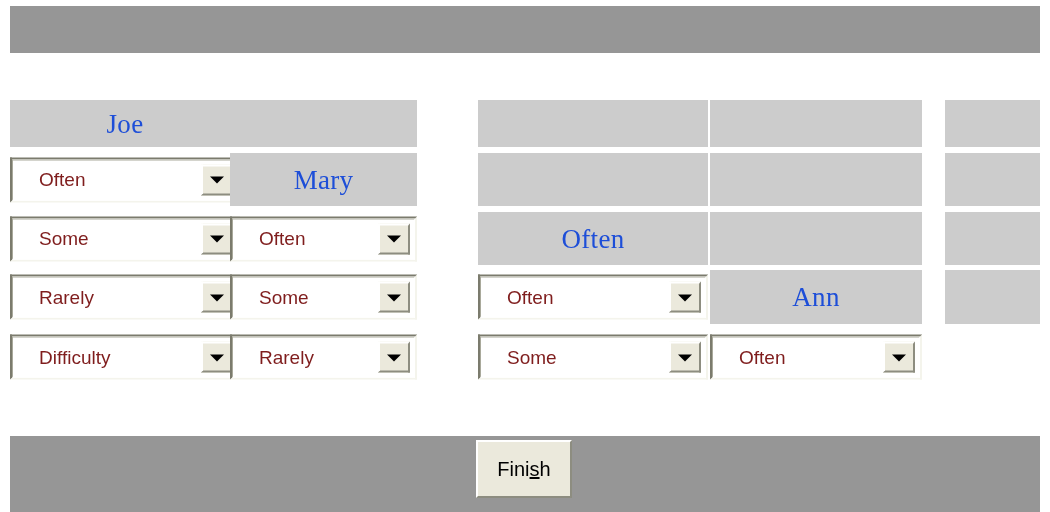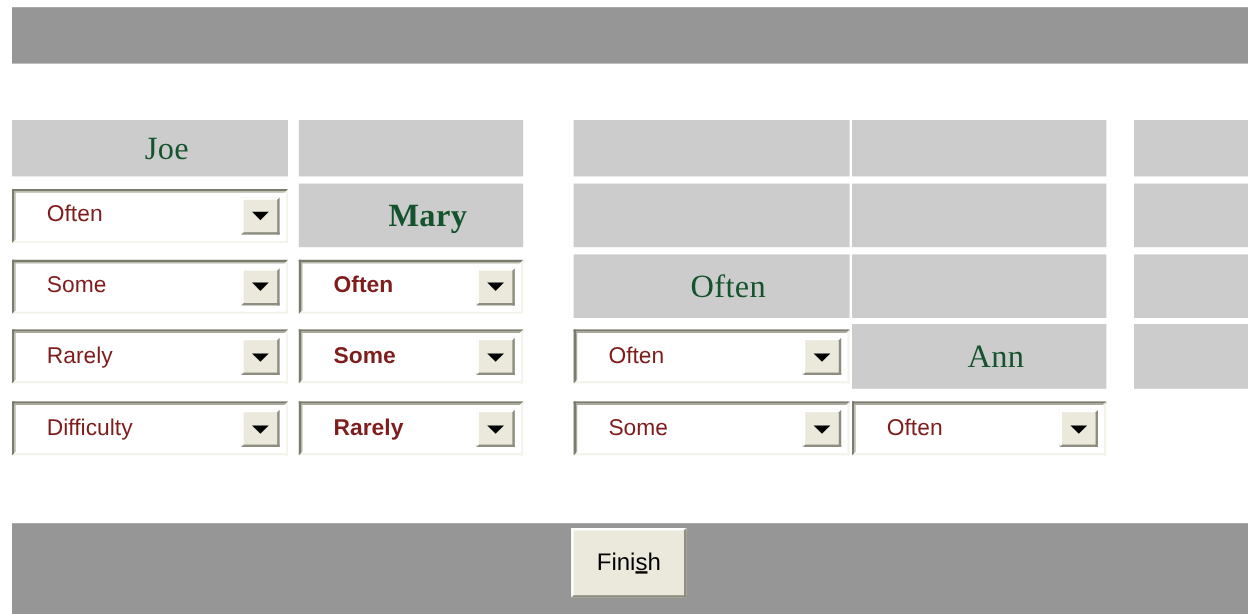--- a/index.html
+++ b/index.html
@@ -54,43 +54,42 @@
   .grid-row.r3 { top: 170px; height: 54px; }
   .grid-row.r4 { top: 230px; height: 54px; }
 
   .cell {
     position: absolute;
     top: 0;
     height: 100%;
     box-sizing: border-box;
   }
   .cell.c0 { left: 0px;   width: 230px; }
-  .cell.c1 { left: 239px; width: 187px; font-weight: bold; }
+  .cell.c1 { left: 220px; width: 187px; }
   .cell.c2 { left: 468px; width: 230px; }
   .cell.c3 { left: 700px; width: 212px; }
   .cell.c4 { left: 935px; width: 95px; }
 
   
   .cell-gray {
     background: #cccccc;
   }
   
   .name-label {
     font-family: "Liberation Serif", serif;
     font-size: 27px;
-    color: #14532d;
+    color: #1d4ed8;
     text-align: center;
     line-height: 1;
     width: 100%;
     position: absolute;
     left: 0;
     top: 50%;
     transform: translateY(-50%);
     letter-spacing: 0.3px;
-    margin-left: 14px;
   }
   .cell.c4 .name-label {
     font-size: 26px;
   }
 
   
   .combo-wrap {
     position: absolute;
     top: 50%;
     transform: translateY(-50%);

